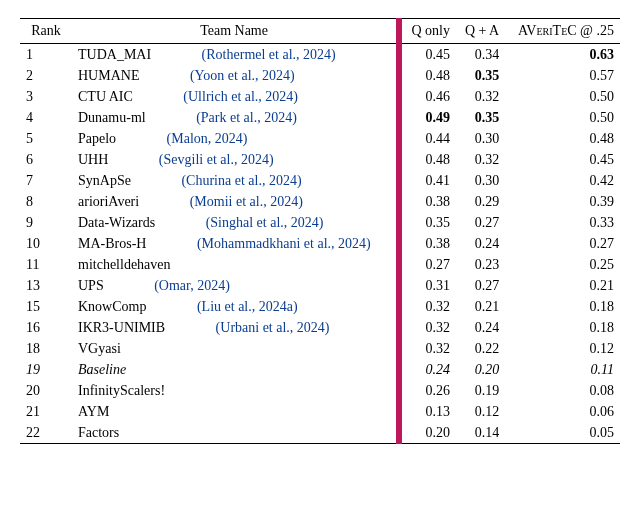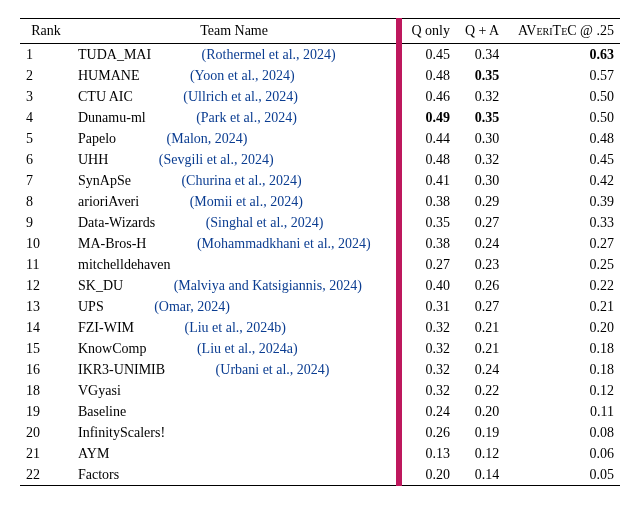--- a/index.html
+++ b/index.html
@@ -29,21 +29,21 @@
     padding: 2.5px 6px;
     white-space: nowrap;
   }
   tbody tr:last-child td {
     border-bottom: 1px solid #000;
   }
   td.rank { text-align: left; width: 40px; }
   td.team {  }
   .cite { color: #0b3d91; margin-left: 47px; }
   .bold { font-weight: bold; }
-  .italic { }
+  .italic { font-style: italic; }
   .smallcaps { font-variant: small-caps; }
 </style>
 </head>
 <body>
 
 <table>
   <thead>
     <tr>
       <th class="rank">Rank</th>
       <th>Team Name</th>
@@ -126,39 +126,25 @@
         <td class="num">0.27</td>
       </tr>
       <tr>
         <td class="rank">11</td>
         <td class="team"><span>mitchelldehaven</span></td>
         <td class="num vline-left">0.27</td>
         <td class="num">0.23</td>
         <td class="num">0.25</td>
       </tr>
       <tr>
-        <td class="rank">12</td>
-        <td class="team"><span>SK_DU</span>  <span class="cite">(Malviya and Katsigiannis, 2024)</span></td>
-        <td class="num vline-left">0.40</td>
-        <td class="num">0.26</td>
-        <td class="num">0.22</td>
-      </tr>
-      <tr>
         <td class="rank">13</td>
         <td class="team"><span>UPS</span>  <span class="cite">(Omar, 2024)</span></td>
         <td class="num vline-left">0.31</td>
         <td class="num">0.27</td>
         <td class="num">0.21</td>
-      </tr>
-      <tr>
-        <td class="rank">14</td>
-        <td class="team"><span>FZI-WIM</span>  <span class="cite">(Liu et al., 2024b)</span></td>
-        <td class="num vline-left">0.32</td>
-        <td class="num">0.21</td>
-        <td class="num">0.20</td>
       </tr>
       <tr>
         <td class="rank">15</td>
         <td class="team"><span>KnowComp</span>  <span class="cite">(Liu et al., 2024a)</span></td>
         <td class="num vline-left">0.32</td>
         <td class="num">0.21</td>
         <td class="num">0.18</td>
       </tr>
       <tr>
         <td class="rank">16</td>

